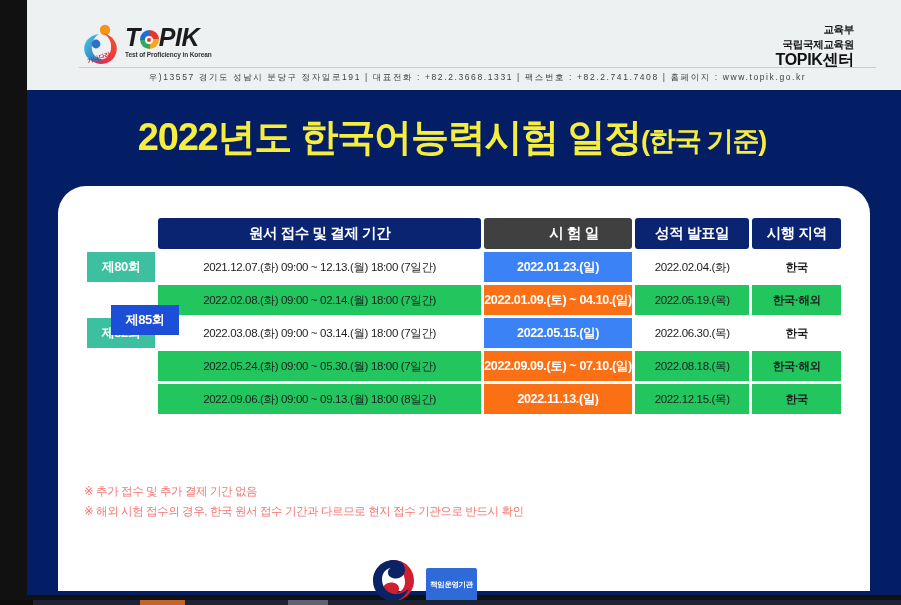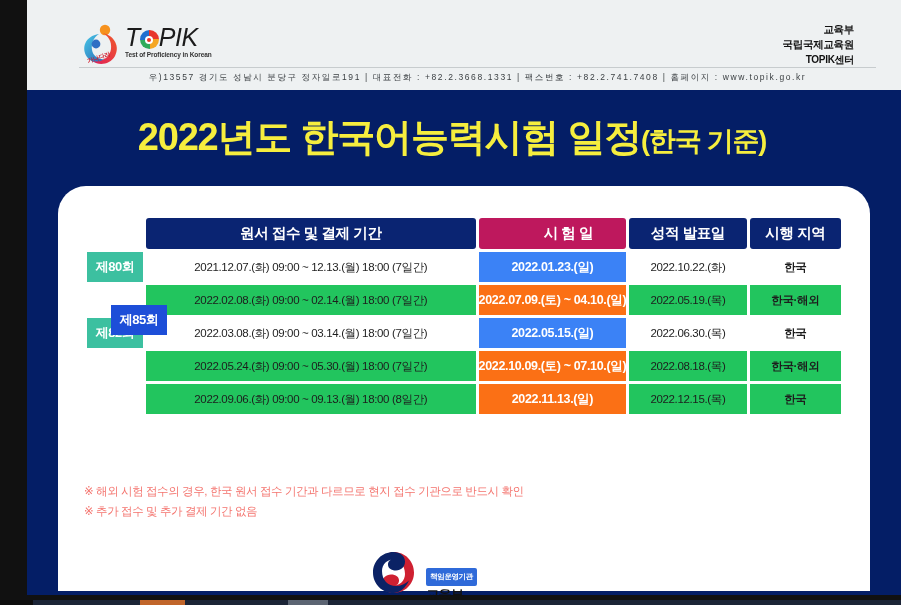--- a/index.html
+++ b/index.html
@@ -16,35 +16,35 @@
 
   
   .header-band{
     position:absolute;left:27px;top:0;width:874px;height:90px;
     background:#eef1f2;
   }
   .topik-logo{position:absolute;left:52px;top:18px;width:140px;height:52px;}
   .swirl{position:absolute;left:0;top:6px;width:44px;height:44px;}
   .wordmark{position:absolute;left:46px;top:6px;width:96px;height:44px;}
   .wm-text{
-    font-weight:normal;font-style:italic;font-size:25px;letter-spacing:-0.5px;
+    font-weight:bold;font-style:italic;font-size:25px;letter-spacing:-0.5px;
     color:#1b1b1b;line-height:26px;white-space:nowrap;position:relative;
   }
   .wm-o{display:inline-block;width:19px;height:19px;border-radius:50%;
         background:conic-gradient(#e8352b 0deg 90deg,#f5a623 90deg 180deg,#2fab5a 180deg 270deg,#1f6fd0 270deg 360deg);
         position:relative;vertical-align:-3px;margin:0 0px;}
   .wm-o::after{content:"";position:absolute;left:5.5px;top:5.5px;width:8px;height:8px;border-radius:50%;background:#fff;}
   .wm-o::before{content:"";position:absolute;left:7.5px;top:7.5px;width:4px;height:4px;border-radius:50%;background:#e8352b;z-index:2;}
   .wm-tag{font-size:6.5px;color:#333;letter-spacing:-0.1px;margin-top:1px;white-space:nowrap;font-weight:600;}
 
   .org-lines{
     position:absolute;right:47px;top:22px;text-align:right;
     font-size:10.5px;font-weight:bold;color:#111;line-height:15px;letter-spacing:-0.3px;
   }
-  .org-lines div:nth-child(3){font-size:10px;}
+  .org-lines div:nth-child(3){font-size:16px;}
 
   .addr-rule{position:absolute;left:52px;top:67px;width:797px;height:1px;background:#c7ccce;}
   .addr-line{
     position:absolute;left:52px;top:72px;width:797px;height:16px;
     text-align:center;font-size:8.5px;color:#3a3f42;letter-spacing:1.6px;white-space:nowrap;
   }
 
   
   .navy{
     position:absolute;left:27px;top:90px;width:874px;height:505px;
@@ -62,47 +62,47 @@
     position:absolute;left:58px;top:186px;width:812px;height:405px;
     background:#ffffff;border-radius:28px 28px 0 0;
   }
 
   
   .tbl{position:absolute;left:26px;top:29px;width:760px;border-collapse:separate;border-spacing:3px 3px;}
   .tbl th{
     background:#0a2472;color:#fff;font-size:14.5px;font-weight:bold;
     height:31px;border-radius:3px;letter-spacing:-0.4px;padding:0;
   }
-  .tbl th.exam-h{background:#be185d;padding-left:32px;}
+  .tbl th.exam-h{background:#404040;padding-left:32px;}
   .tbl th.blank-h{background:transparent;}
   .tbl td{font-size:11.5px;color:#1d1d1d;height:30px;text-align:center;padding:0;letter-spacing:-0.35px;white-space:nowrap;}
   .tbl tr.alt td{background:#22c55e;}
   .tbl tr.alt td.badge-cell{background:transparent;}
   .tbl tr.alt td.exam-cell{background:#fb7015;}
   .badge{
-    display:block;width:56px;height:30px;line-height:30px;
+    display:block;width:68px;height:30px;line-height:30px;
     color:#fff;font-size:13px;font-weight:bold;letter-spacing:-0.5px;
   }
   .badge.teal{background:#3cc0a0;}
   .badge.navy{background:#1d4ed8;}
   td.badge-cell{padding:0;width:56px;}
   td.exam-cell{background:#3b82f6;color:#fff;font-weight:bold;font-size:12.5px;}
   td.period-cell{width:340px;}
   td.result-cell{width:122px;}
   td.region-cell{width:96px;font-weight:bold;font-size:11.5px;}
 
   
   .notes{position:absolute;left:26px;top:295px;font-size:11.5px;color:#f4746e;line-height:20px;letter-spacing:-0.4px;}
 
   
   .footer-logo{position:absolute;left:0;top:334px;width:812px;display:flex;justify-content:center;align-items:center;gap:9px;}
   .taeguk{width:47px;height:47px;position:relative;}
   .fl-text{position:relative;}
   .fl-badge{display:inline-block;background:#2f6ad9;color:#fff;font-size:7.5px;font-weight:bold;
-            padding:4px 4px;border-radius:2px;letter-spacing:-0.4px;margin-top:48px;}
+            padding:12px 4px;border-radius:2px;letter-spacing:-0.4px;margin-top:48px;}
   .fl-min{font-size:13px;font-weight:bold;color:#111;letter-spacing:-0.6px;line-height:16px;margin-top:1px;}
   .fl-name{font-size:20px;font-weight:bold;color:#0b1b3f;letter-spacing:-1.2px;line-height:22px;}
 
   
   .bottom-strip{position:absolute;left:0;top:600px;width:901px;height:5px;background:#1b2436;}
   .bs-dark{position:absolute;left:0;top:0;width:33px;height:5px;background:#0d0d0d;}
   .bs-orange{position:absolute;left:140px;top:0;width:45px;height:5px;background:#c1652a;}
   .bs-grey{position:absolute;left:288px;top:0;width:40px;height:5px;background:#5b6472;}
 </style>
 </head>
@@ -171,71 +171,71 @@
         </tr>
       </thead>
       <tbody>
 
         <tr>
           <td class="badge-cell">
             <span class="badge teal">제80회</span>
           </td>
           <td class="period-cell">2021.12.07.(화) 09:00 ~ 12.13.(월) 18:00 (7일간)</td>
           <td class="exam-cell">2022.01.23.(일)</td>
-          <td class="result-cell">2022.10.22.(화)</td>
+          <td class="result-cell">2022.02.04.(화)</td>
           <td class="region-cell">한국</td>
         </tr>
 
         <tr class="alt">
           <td class="badge-cell">
             <span class="badge navy">제81회</span>
           </td>
           <td class="period-cell">2022.02.08.(화) 09:00 ~ 02.14.(월) 18:00 (7일간)</td>
-          <td class="exam-cell">2022.07.09.(토) ~ 04.10.(일)</td>
+          <td class="exam-cell">2022.01.09.(토) ~ 04.10.(일)</td>
           <td class="result-cell">2022.05.19.(목)</td>
           <td class="region-cell">한국·해외</td>
         </tr>
 
         <tr>
           <td class="badge-cell">
             <span class="badge teal">제82회</span>
           </td>
           <td class="period-cell">2022.03.08.(화) 09:00 ~ 03.14.(월) 18:00 (7일간)</td>
           <td class="exam-cell">2022.05.15.(일)</td>
           <td class="result-cell">2022.06.30.(목)</td>
           <td class="region-cell">한국</td>
         </tr>
 
         <tr class="alt">
           <td class="badge-cell">
             <span class="badge navy">제83회</span>
           </td>
           <td class="period-cell">2022.05.24.(화) 09:00 ~ 05.30.(월) 18:00 (7일간)</td>
-          <td class="exam-cell">2022.10.09.(토) ~ 07.10.(일)</td>
+          <td class="exam-cell">2022.09.09.(토) ~ 07.10.(일)</td>
           <td class="result-cell">2022.08.18.(목)</td>
           <td class="region-cell">한국·해외</td>
         </tr>
 
 
         <tr class="alt">
           <td class="badge-cell">
             <span class="badge navy">제85회</span>
           </td>
           <td class="period-cell">2022.09.06.(화) 09:00 ~ 09.13.(월) 18:00 (8일간)</td>
           <td class="exam-cell">2022.11.13.(일)</td>
           <td class="result-cell">2022.12.15.(목)</td>
           <td class="region-cell">한국</td>
         </tr>
 
       </tbody>
     </table>
 
     <div class="notes">
+      <div>※ 추가 접수 및 추가 결제 기간 없음</div>
       <div>※ 해외 시험 접수의 경우, 한국 원서 접수 기간과 다르므로 현지 접수 기관으로 반드시 확인</div>
-      <div>※ 추가 접수 및 추가 결제 기간 없음</div>
     </div>
 
     <div class="footer-logo">
       <div class="taeguk">
         <svg viewBox="0 0 47 47" width="47" height="47">
           <path d="M23.5 3 C35 3 44 12 44 23.5 C44 35 35 44 23.5 44 C17 44 12 40 12 34.5 C12 29 16 25.5 21 25.5 C26 25.5 29 28 29 31.5 C29 34.5 27 36.5 24 36.5 C30 36.5 35 31.5 35 25 C35 16 29 10 21 10 C16 10 11.5 12 8 15.5 C11.5 8 17 3 23.5 3 Z" fill="#cf2031"></path>
           <path d="M23.5 44 C12 44 3 35 3 23.5 C3 12 12 3 23.5 3 C30 3 35 7 35 12.5 C35 18 31 21.5 26 21.5 C21 21.5 18 19 18 15.5 C18 12.5 20 10.5 23 10.5 C17 10.5 12 15.5 12 22 C12 31 18 37 26 37 C31 37 35.5 35 39 31.5 C35.5 39 30 44 23.5 44 Z" fill="#0b2265"></path>
         </svg>
       </div>
       <div class="fl-text">

